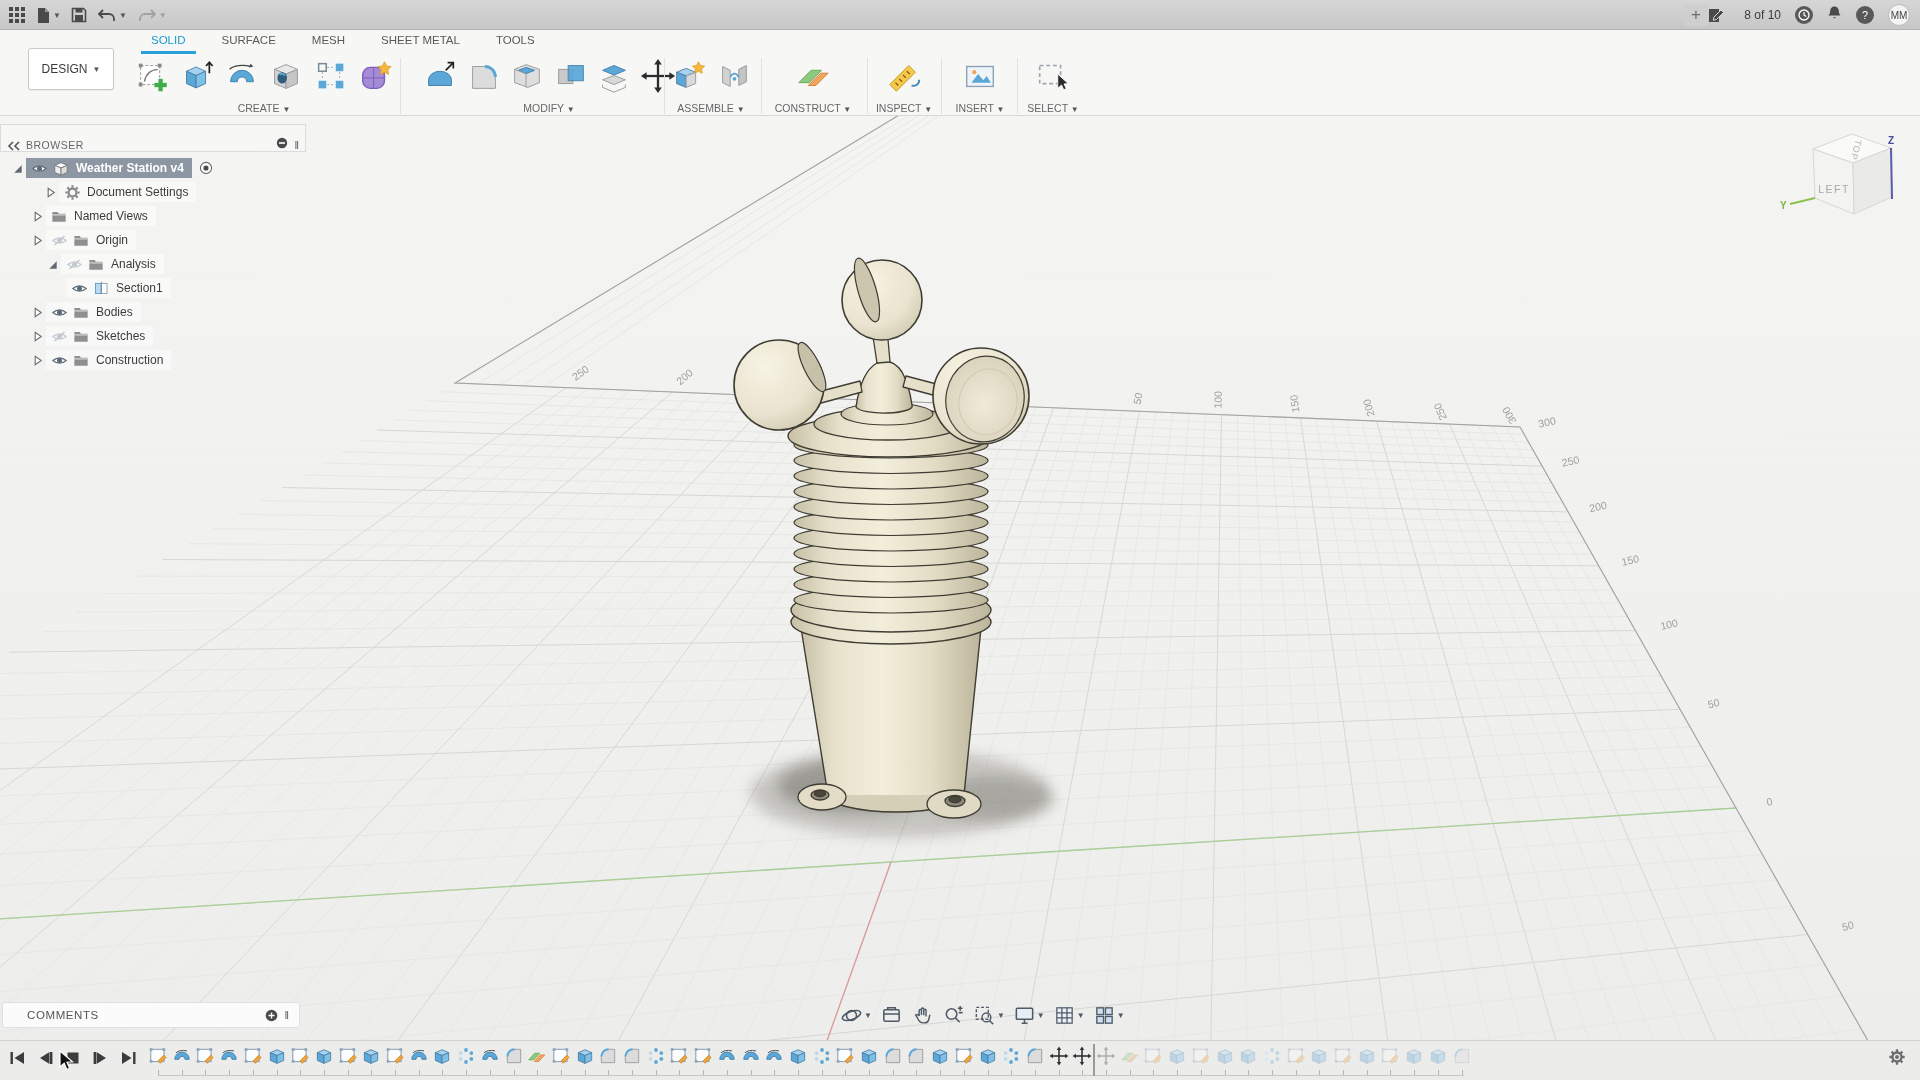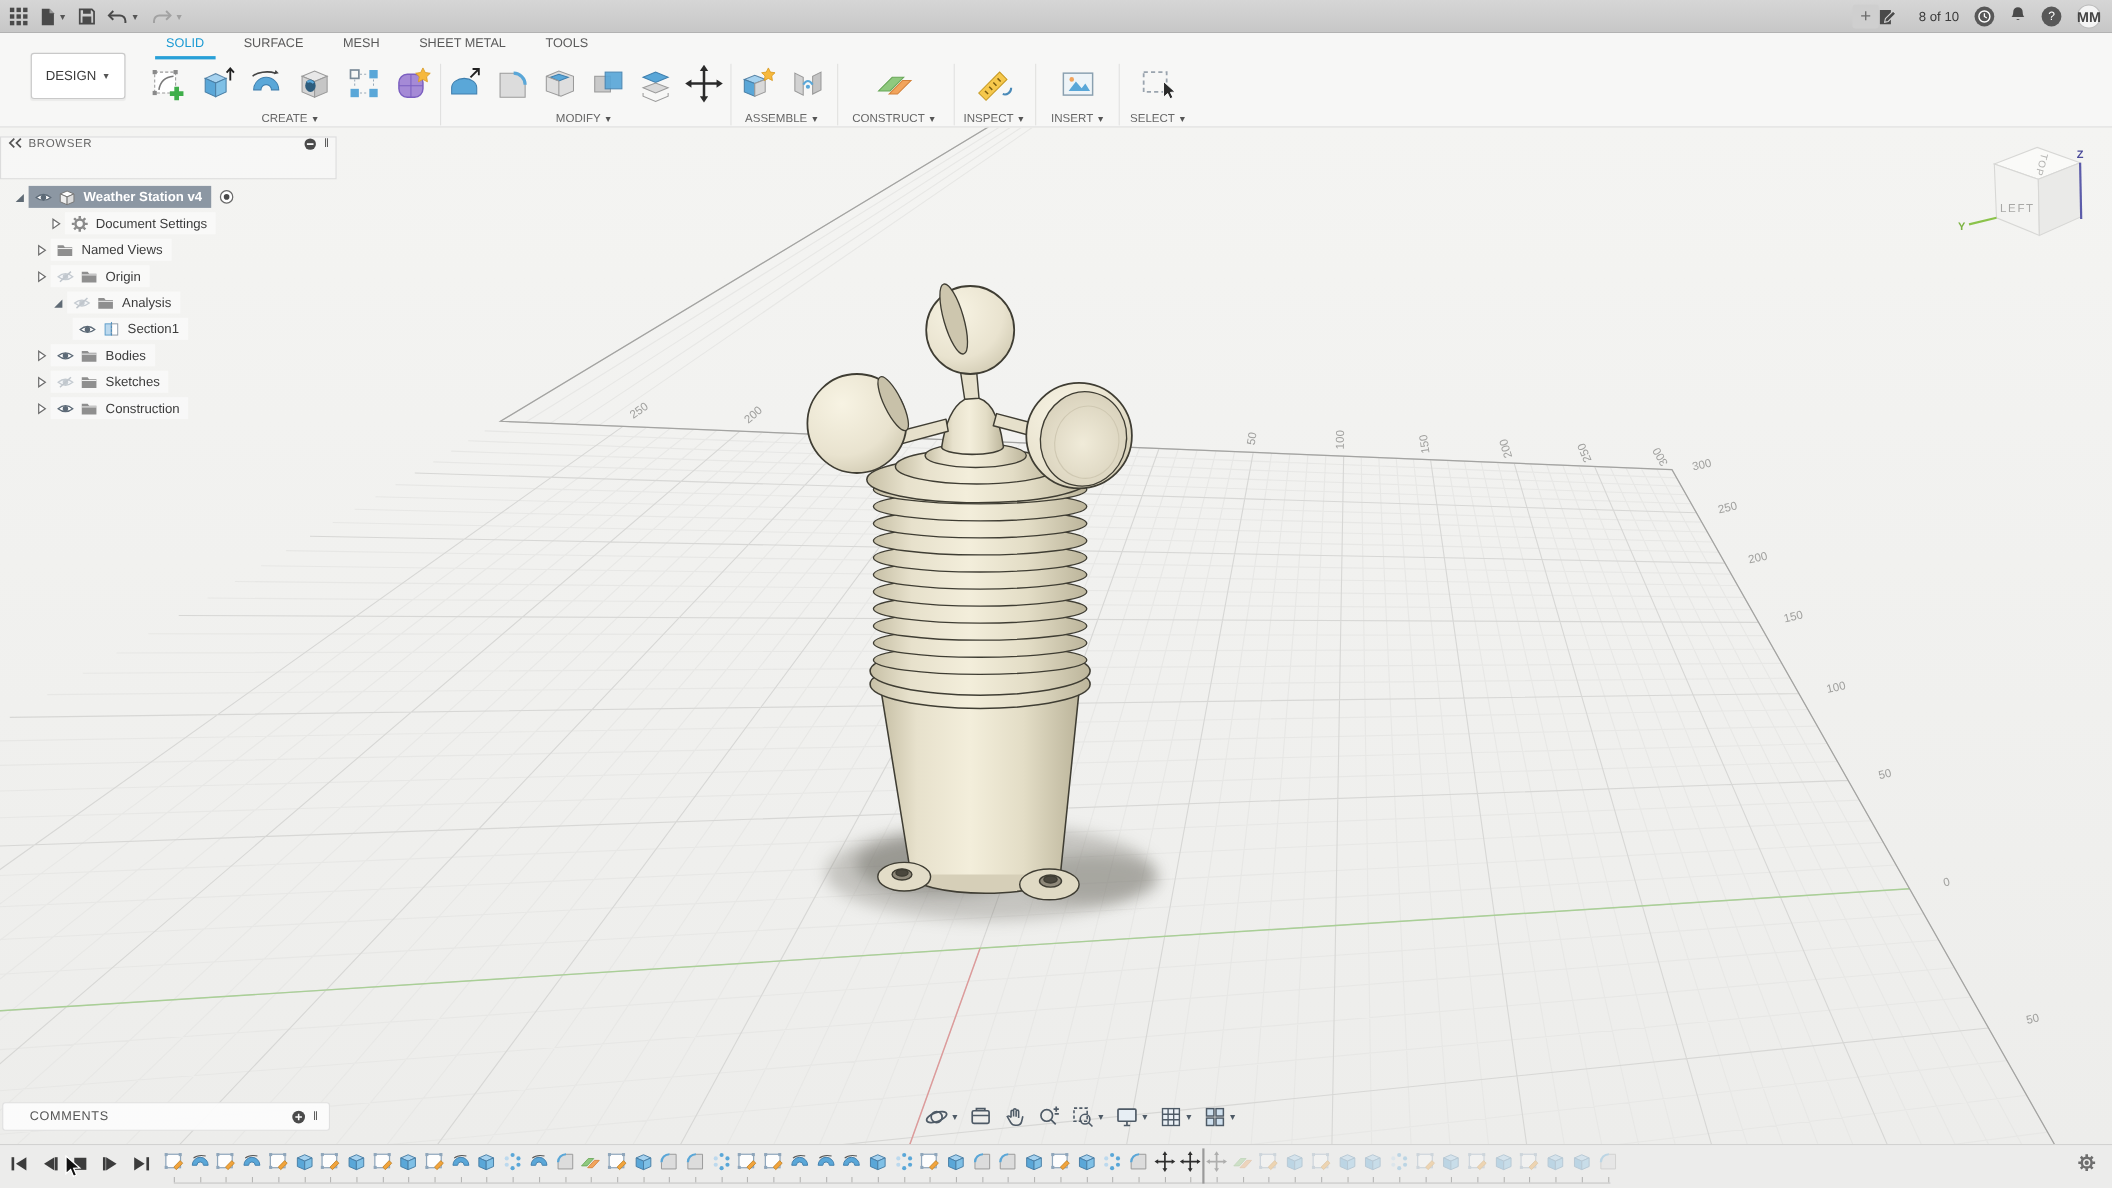--- a/index.html
+++ b/index.html
@@ -18,21 +18,21 @@
     background:#dcdcdc; border-radius:6px 6px 0 0; display:flex; align-items:center; justify-content:center; }
   #doc-tab .title { font-size:13px; color:#3c3c3c; margin-left:8px; }
   #tab-close { position:absolute; right:14px; top:5px; font-size:14px; color:#555; width:18px; text-align:center; }
   #tab-new { position:absolute; left:1684px; top:4px; width:24px; height:22px; color:#6e6e6e;
     font-size:17px; text-align:center; line-height:22px; background:#cfcfcf; border-radius:3px; }
   #tb-right { position:absolute; right:10px; top:0; height:30px; display:flex; align-items:center; gap:14px; }
   #job-status { display:flex; align-items:center; gap:19px; font-size:12px; color:#3c3c3c; }
   .circle-ic { width:18px; height:18px; border-radius:50%; background:#585858; color:#fff;
     font-size:11px; display:flex; align-items:center; justify-content:center; }
   #avatar { width:22px; height:22px; border-radius:50%; background:#f4f4f4; color:#444;
-    font-size:13px; font-weight:bold; display:flex; align-items:center; justify-content:center; border:1px solid #bbb; }
+    font-size:10px; font-weight:normal; display:flex; align-items:center; justify-content:center; border:1px solid #bbb; }
 
   
   #ribbon { position:absolute; top:30px; left:0; width:1920px; height:86px;
     background:#f7f7f6; border-bottom:1px solid #d8d8d7; }
   #design-btn { position:absolute; left:28px; top:18px; width:86px; height:42px; background:#fff;
     border:1px solid #c9c9c9; border-radius:3px; display:flex; align-items:center; justify-content:center;
     gap:5px; font-size:12px; color:#3a3a3a; box-shadow:0 1px 1px rgba(0,0,0,.05); }
   #rib-tabs { position:absolute; left:133px; top:0; height:24px; display:flex; }
   .rib-tab { position:relative; height:24px; padding:4px 18px 0 18px; font-size:11.5px; color:#5a5a5a; }
   .rib-tab.active { color:#1a9ad3; }
@@ -43,22 +43,22 @@
   .rib-label { position:absolute; bottom:2px; left:0; right:0; text-align:center; font-size:10.5px; color:#666; }
   .rib-sep { position:absolute; top:28px; width:1px; height:56px; background:#e1e1e0; }
 
   
   #viewport { position:absolute; top:116px; left:0; width:1920px; height:924px; overflow:hidden;
     background:linear-gradient(#f4f4f2, #ededeb); }
   #scene { position:absolute; top:0; left:0; }
 
   
   #browser { position:absolute; left:0px; top:8px; width:306px; }
-  #browser-header { height:39px; background:rgba(246,246,246,.92); border:1px solid #dcdcdc;
-    display:flex; align-items:flex-start; padding:0 6px; }
+  #browser-header { height:28px; background:rgba(246,246,246,.92); border:1px solid #dcdcdc;
+    display:flex; align-items:flex-end; padding:0 6px; }
   #browser-header .bh-title { flex:1; font-size:10.5px; letter-spacing:.5px; color:#666; margin-left:6px; }
   .bh-ctl { color:#555; font-size:11px; margin-left:6px; }
   #browser-tree { margin-top:4px; }
   .br-row { height:24px; display:flex; align-items:center; }
   .br-strip { display:flex; align-items:center; height:20px; padding:0 8px 0 2px; background:rgba(250,250,250,.78); }
   .br-strip.sel { background:#8c97a3; }
   .br-strip.sel .br-label { color:#fff; font-weight:bold; }
   .br-exp { width:18px; height:16px; display:flex; align-items:center; justify-content:center; }
   .br-vis, .br-ic { width:22px; height:18px; display:flex; align-items:center; justify-content:center; }
   .br-label { font-size:12px; color:#3c3c3c; margin-left:4px; white-space:nowrap; }
@@ -236,21 +236,21 @@
               <svg width="38" height="38" viewBox="0 0 40 40">
                 <rect x="7" y="11" rx="8" width="23" height="22" fill="#a58ad6" stroke="#7b5fc0" stroke-width="1.4"></rect>
                 <path d="M7 22 h23 M18.5 11 v22" stroke="#7b5fc0"></path>
                 <path d="M30 5 l2.2 4.4 4.8.7 -3.5 3.4 .8 4.8 -4.3-2.3 -4.3 2.3 .8-4.8 -3.5-3.4 4.8-.7z" fill="#f6b83c" stroke="#d99a22" stroke-width=".8"></path>
               </svg>
             </span>
           </div>
           <div class="rib-label">CREATE <span class="caret">▼</span></div>
         </div>
         <div class="rib-sep" style="left: 400px;"></div>
-        <div class="rib-group" style="left: 403px; width: 256px;">
+        <div class="rib-group" style="left: 421px; width: 256px;">
           <div class="rib-icons">
             <span class="rib-icon">
               <svg width="38" height="38" viewBox="0 0 40 40">
                 <path d="M8 24 a12 9 0 0 1 24 0 v6 H8z" fill="#5aa7d8" stroke="#3f7fae"></path>
                 <path d="M26 14 L34 6 M34 12 V6 h-6" stroke="#222" stroke-width="1.8" fill="none"></path>
               </svg>
             </span>
             <span class="rib-icon">
               <svg width="38" height="38" viewBox="0 0 40 40">
                 <path d="M8 33 V10 h13 a11 11 0 0 1 11 11 v12z" fill="#dcdcdc" stroke="#9a9a9a"></path>

